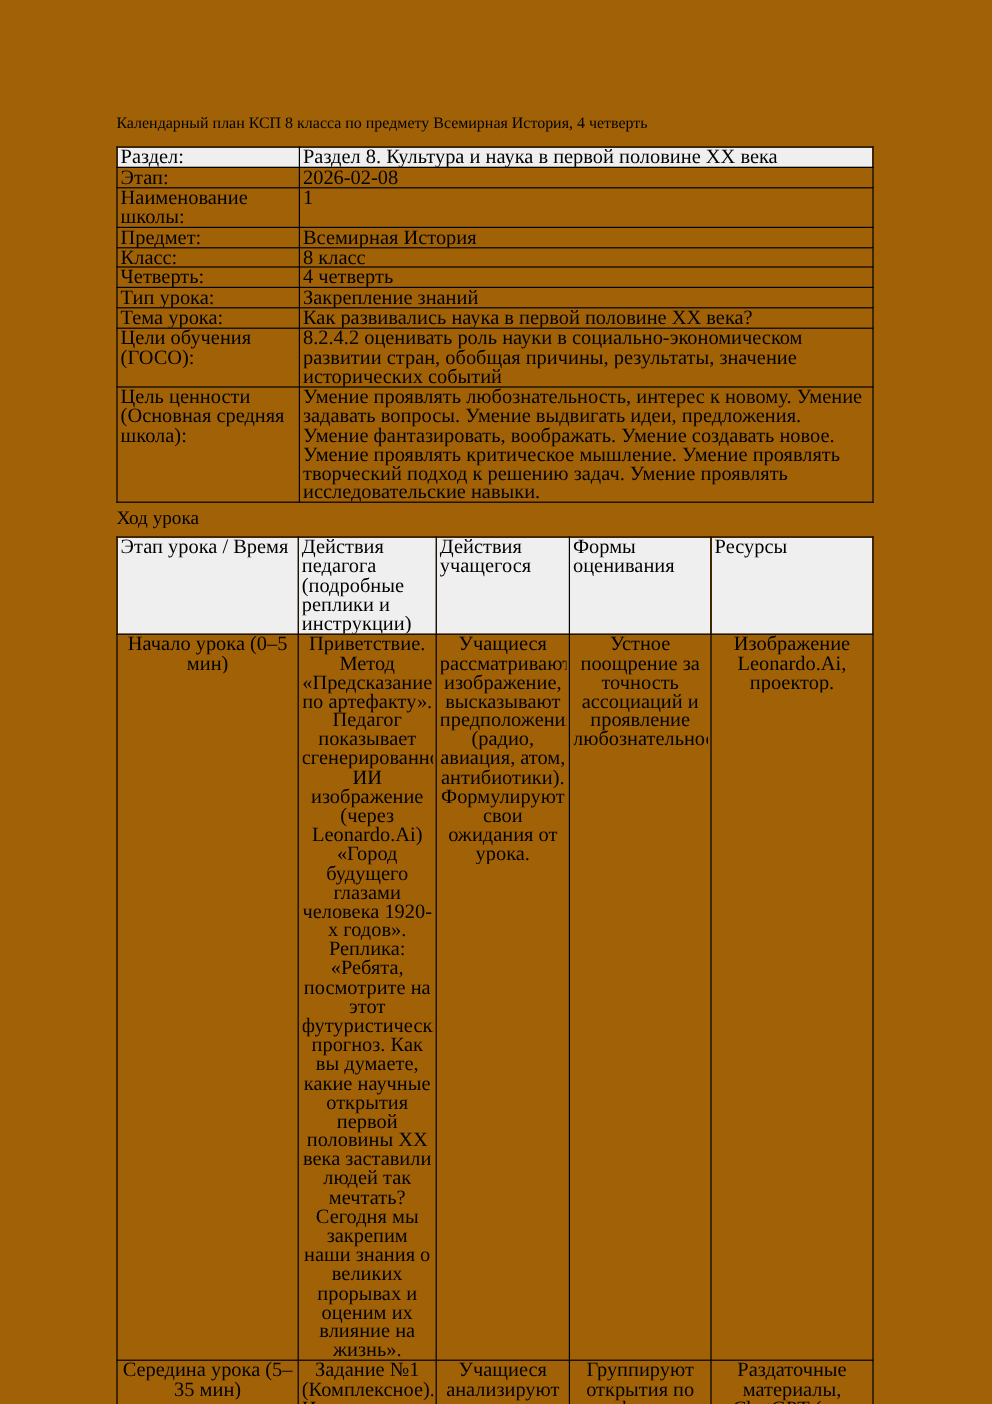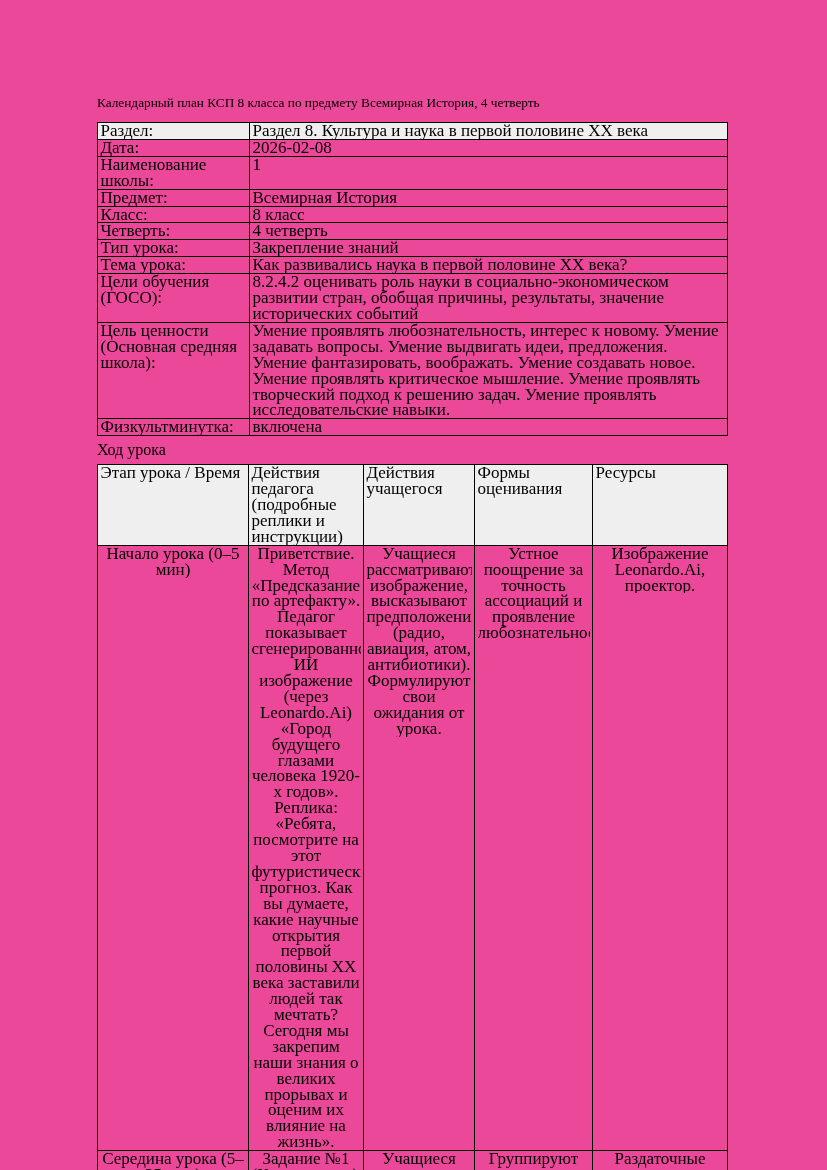--- a/index.html
+++ b/index.html
@@ -5,21 +5,21 @@
   html, body { margin: 0; padding: 0; }
   body {
     width: 827px; height: 1170px;
     background: #ffffff;
     font-family: "Liberation Serif", "DejaVu Serif", serif;
     color: #000000;
   }
   .page {
     position: relative;
     width: 827px; height: 1170px;
-    background: #ec4899;
+    background: #a16207;
     overflow: hidden;
   }
   .content {
     position: absolute;
     left: 97px; top: 95px;
     width: 630px;
   }
   .doc-title {
     font-size: 13.3px;
     line-height: 16px;
@@ -62,21 +62,21 @@
       <colgroup>
         <col style="width:152px">
         <col style="width:478px">
       </colgroup>
       <tbody id="info-tbody">
           <tr class="header-row">
             <td>Раздел:</td>
             <td>Раздел 8. Культура и наука в первой половине XX века</td>
           </tr>
           <tr>
-            <td>Дата:</td>
+            <td>Этап:</td>
             <td>2026-02-08</td>
           </tr>
           <tr>
             <td>Наименование школы:</td>
             <td>1</td>
           </tr>
           <tr>
             <td>Предмет:</td>
             <td>Всемирная История</td>
           </tr>
@@ -96,24 +96,20 @@
             <td>Тема урока:</td>
             <td>Как развивались наука в первой половине XX века?</td>
           </tr>
           <tr>
             <td>Цели обучения (ГОСО):</td>
             <td>8.2.4.2 оценивать роль науки в социально-экономическом развитии стран, обобщая причины, результаты, значение исторических событий</td>
           </tr>
           <tr>
             <td>Цель ценности (Основная средняя школа):</td>
             <td>Умение проявлять любознательность, интерес к новому. Умение задавать вопросы. Умение выдвигать идеи, предложения. Умение фантазировать, воображать. Умение создавать новое. Умение проявлять критическое мышление. Умение проявлять творческий подход к решению задач. Умение проявлять исследовательские навыки.</td>
-          </tr>
-          <tr>
-            <td>Физкультминутка:</td>
-            <td>включена</td>
           </tr>
         </tbody>
     </table>
 
     <p class="section-heading">Ход урока</p>
 
     <table class="lesson-table">
       <colgroup>
         <col style="width:151px">
         <col style="width:115px">

